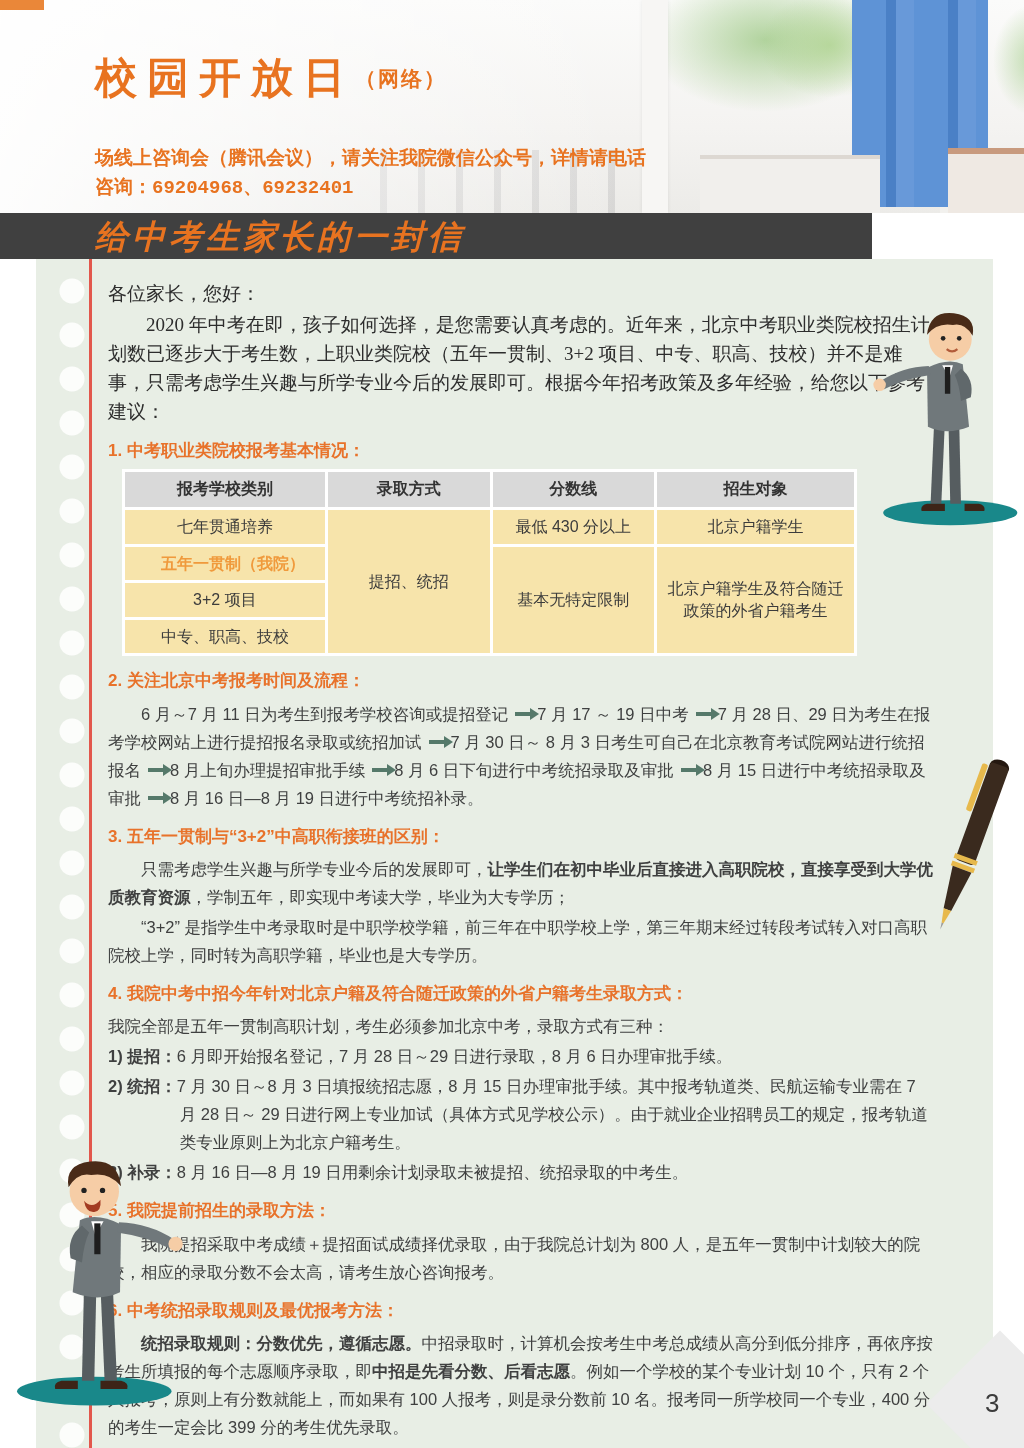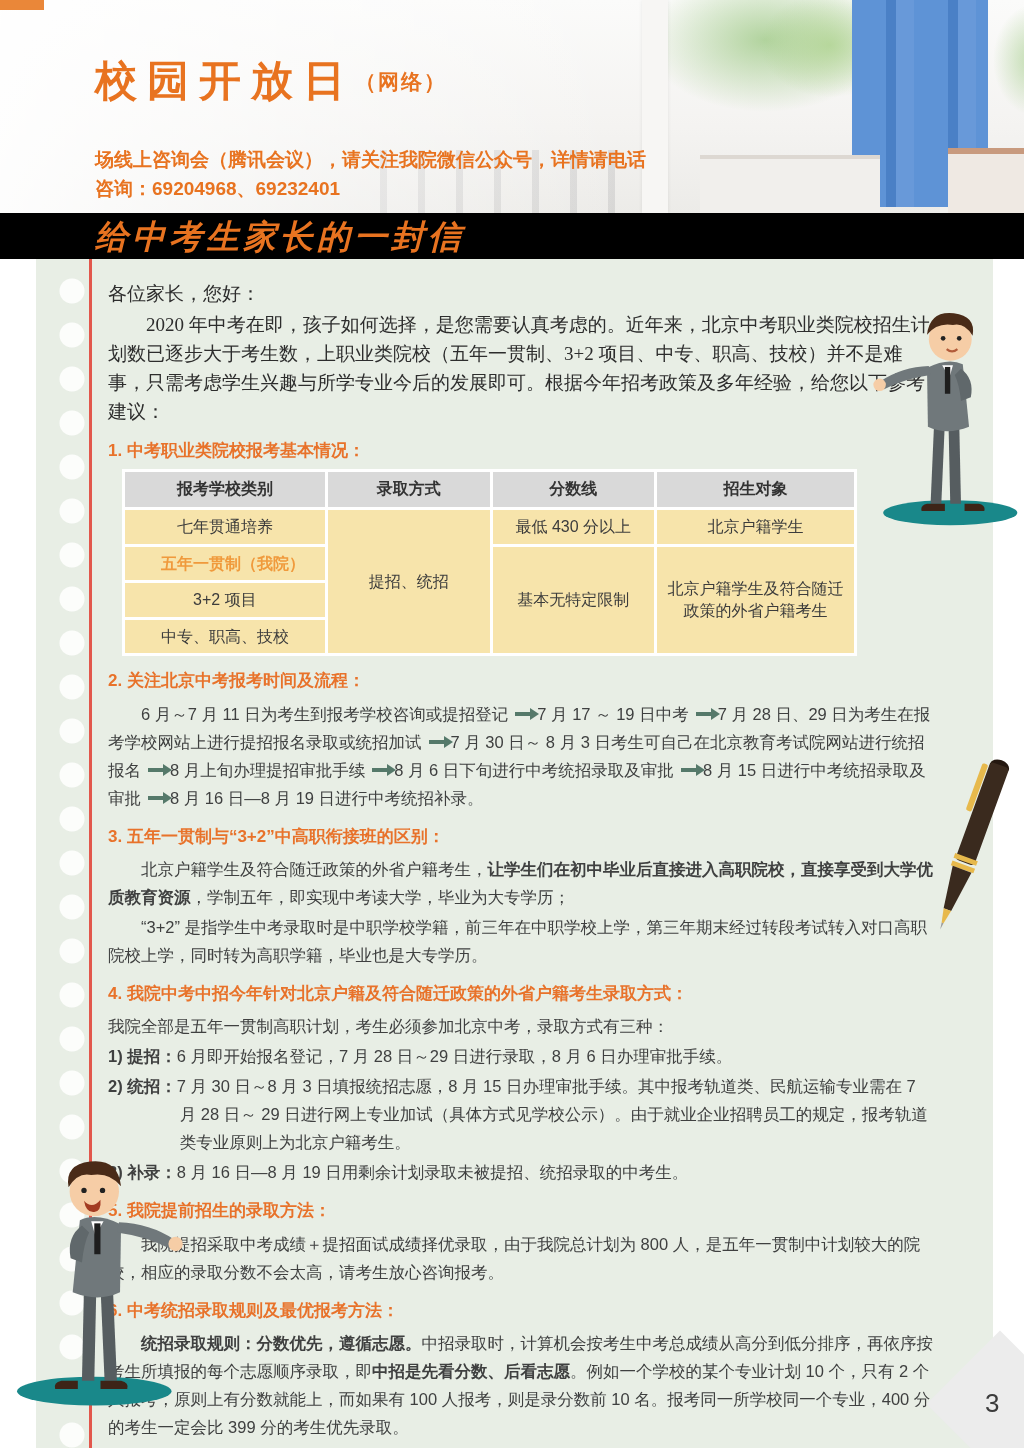--- a/index.html
+++ b/index.html
@@ -1,21 +1,21 @@
 <!DOCTYPE html>
 <html><head>
 <meta charset="utf-8">
 <style>
   html,body{margin:0;padding:0;}
   body{background:#fff;font-family:"Liberation Sans",sans-serif;}
   .page{position:relative;width:1024px;height:1448px;background:#fff;overflow:hidden;}
 
   
   .hero{position:absolute;left:0;top:0;width:1024px;height:213px;overflow:hidden;
-        background:linear-gradient(180deg,#fbfbfa 0%,#f4f3f1 60%,#ecebe8 100%);}
+        background:linear-gradient(180deg,#fbfbfa 0%,#f4f3f1 60%,#ecebe8 100%);font-family:Liberation Mono, monospace;}
   .hero .corner-accent{position:absolute;left:0;top:0;width:44px;height:10px;background:#e87a24;opacity:.9;}
   .hero .foliage-a{position:absolute;left:600px;top:-60px;width:330px;height:200px;border-radius:50%;
         background:radial-gradient(closest-side,rgba(139,191,110,.65),rgba(139,191,110,0) 72%);}
   .hero .foliage-b{position:absolute;left:730px;top:-30px;width:200px;height:150px;border-radius:50%;
         background:radial-gradient(closest-side,rgba(168,208,134,.7),rgba(168,208,134,0) 70%);}
   .hero .foliage-c{position:absolute;left:975px;top:-20px;width:120px;height:160px;border-radius:50%;
         background:radial-gradient(closest-side,rgba(150,198,120,.6),rgba(150,198,120,0) 70%);}
   .hero .mullion-a{position:absolute;left:642px;top:0;width:26px;height:213px;background:#f7f6f4;box-shadow:0 0 4px rgba(0,0,0,.08);}
   .hero .mullion-b{position:absolute;left:940px;top:0;width:18px;height:213px;background:#f2f1ee;}
   .hero .curtain{position:absolute;left:852px;top:0;width:136px;height:207px;
@@ -24,21 +24,21 @@
   .hero .desk-mid{position:absolute;left:700px;top:155px;width:180px;height:58px;background:#f1efec;border-top:4px solid #ddd8d2;}
   .hero .chair-sil{position:absolute;left:380px;top:150px;width:250px;height:63px;
         background:repeating-linear-gradient(90deg,rgba(120,120,125,.35) 0 7px,rgba(0,0,0,0) 7px 38px);opacity:.5;}
   .hero .haze{position:absolute;left:0;top:0;width:620px;height:213px;background:linear-gradient(90deg,rgba(255,255,255,.9),rgba(255,255,255,0));}
   .hero-text{position:absolute;left:95px;top:60px;z-index:3;}
   .hero-title{color:#e87320;font-size:42px;font-weight:bold;letter-spacing:10px;line-height:1;margin:0;}
   .hero-title .suffix{font-size:21px;letter-spacing:2px;font-weight:bold;vertical-align:6px;}
   .hero-sub{margin:14px 0 0 0;color:#e87320;font-size:19px;font-weight:bold;line-height:29px;}
 
   
-  .banner{position:absolute;left:0;top:213px;width:1024px;height:46px;background:#000000;z-index:4;}
+  .banner{position:absolute;left:0;top:213px;width:872px;height:46px;background:#404040;z-index:4;}
   .banner-title{position:absolute;left:95px;top:2px;color:#e87320;font-family:"Liberation Serif",serif;
         font-style:italic;font-weight:bold;font-size:33px;letter-spacing:4px;}
 
   
   .panel{position:absolute;left:36px;top:259px;width:957px;height:1315px;background:#e8eee5;}
   .holes{position:absolute;left:8px;top:8px;bottom:8px;width:56px;
         background-image:radial-gradient(circle 13px at 28px 24px,#fcfdfb 12px,rgba(0,0,0,0) 13px);
         background-repeat:repeat-y;background-size:56px 44px;}
   .redline{position:absolute;left:53px;top:0;width:3px;height:100%;background:#e2574c;}
   .content{position:absolute;left:72px;top:14px;width:828px;color:#3f4040;}
@@ -138,21 +138,21 @@
         <tr>
           <td>中专、职高、技校</td>
         </tr>
       </tbody>
         </table>
 
       <h3 class="sec-head">2. 关注北京中考报考时间及流程：</h3>
       <p class="body-p indent"><span>6 月～7 月 11 日为考生到报考学校咨询或提招登记</span><span class="flow-arrow"></span><span>7 月 17 ～ 19 日中考</span><span class="flow-arrow"></span><span>7 月 28 日、29 日为考生在报考学校网站上进行提招报名录取或统招加试</span><span class="flow-arrow"></span><span>7 月 30 日～ 8 月 3 日考生可自己在北京教育考试院网站进行统招报名</span><span class="flow-arrow"></span><span>8 月上旬办理提招审批手续</span><span class="flow-arrow"></span><span>8 月 6 日下旬进行中考统招录取及审批</span><span class="flow-arrow"></span><span>8 月 15 日进行中考统招录取及审批</span><span class="flow-arrow"></span><span>8 月 16 日—8 月 19 日进行中考统招补录。</span></p>
 
       <h3 class="sec-head">3. 五年一贯制与“3+2”中高职衔接班的区别：</h3>
-      <p class="body-p indent"><span>北京户籍学生及符合随迁政策的外省户籍考生，</span><span class="b">让学生们在初中毕业后直接进入高职院校，直接享受到大学优质教育资源</span><span>，学制五年，即实现中考读大学，毕业为大专学历；</span></p>
+      <p class="body-p indent"><span>只需考虑学生兴趣与所学专业今后的发展即可，</span><span class="b">让学生们在初中毕业后直接进入高职院校，直接享受到大学优质教育资源</span><span>，学制五年，即实现中考读大学，毕业为大专学历；</span></p>
       <p class="body-p indent"><span>“3+2” 是指学生中考录取时是中职学校学籍，前三年在中职学校上学，第三年期末经过转段考试转入对口高职院校上学，同时转为高职学籍，毕业也是大专学历。</span></p>
 
       <h3 class="sec-head">4. 我院中考中招今年针对北京户籍及符合随迁政策的外省户籍考生录取方式：</h3>
       <p class="body-p"><span>我院全部是五年一贯制高职计划，考生必须参加北京中考，录取方式有三种：</span></p>
       <p class="body-p"><span class="b">1) 提招：</span><span>6 月即开始报名登记，7 月 28 日～29 日进行录取，8 月 6 日办理审批手续。</span></p>
       <p class="body-p hang"><span class="b">2) 统招：</span><span>7 月 30 日～8 月 3 日填报统招志愿，8 月 15 日办理审批手续。其中报考轨道类、民航运输专业需在 7 月 28 日～ 29 日进行网上专业加试（具体方式见学校公示）。由于就业企业招聘员工的规定，报考轨道类专业原则上为北京户籍考生。</span></p>
       <p class="body-p"><span class="b">3) 补录：</span><span>8 月 16 日—8 月 19 日用剩余计划录取未被提招、统招录取的中考生。</span></p>
 
       <h3 class="sec-head">5. 我院提前招生的录取方法：</h3>
       <p class="body-p indent"><span>我院提招采取中考成绩＋提招面试成绩择优录取，由于我院总计划为 800 人，是五年一贯制中计划较大的院校，相应的录取分数不会太高，请考生放心咨询报考。</span></p>

